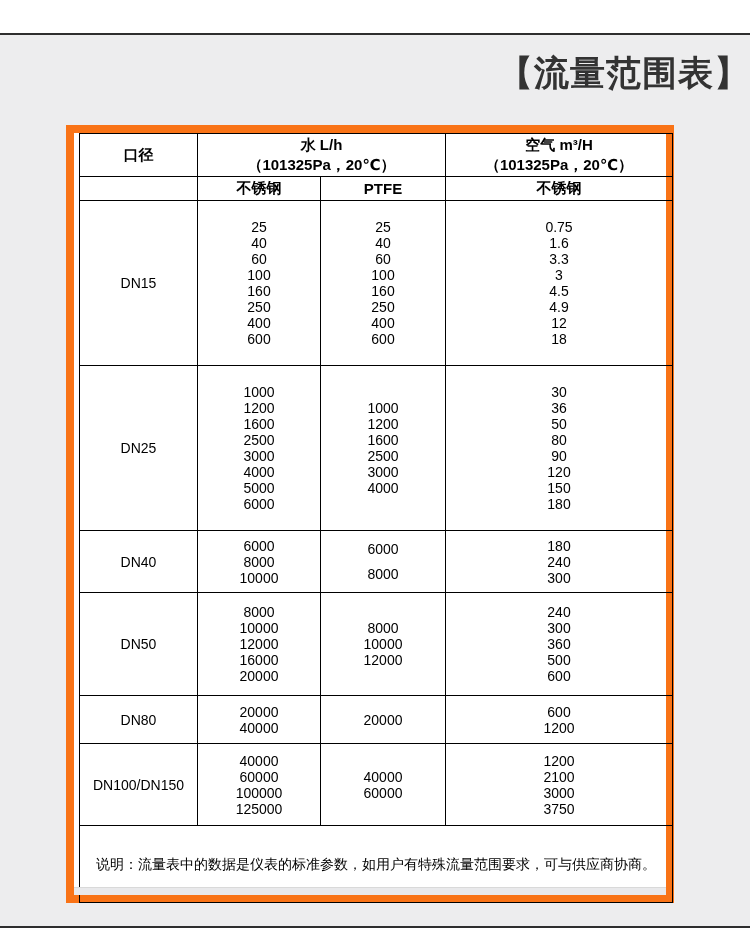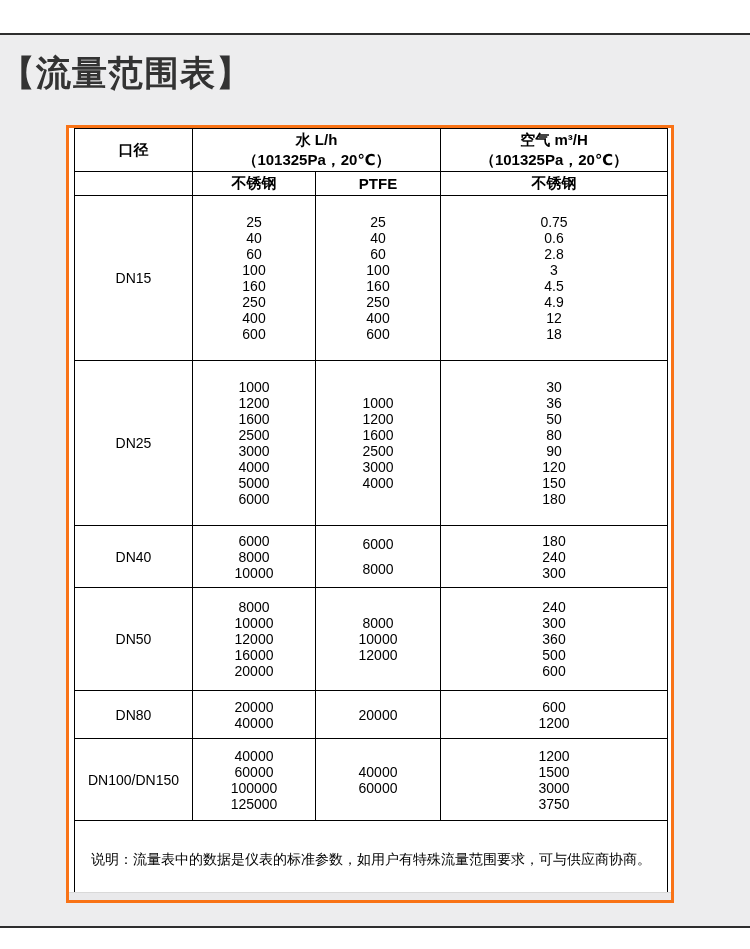--- a/index.html
+++ b/index.html
@@ -12,27 +12,27 @@
     position:absolute; left:0; top:35px; width:750px; height:891px;
     background:#ededee;
   }
   .h-divider {
     position:absolute; left:0; width:750px; height:2px; background:#2e2e2e;
   }
   .h-divider.top { top:33px; }
   .h-divider.bottom { top:926px; }
   .page-title {
     position:absolute; left:0; top:50px; width:750px;
-    text-align:left; font-size:35px; font-weight:bold; color:#333333;
+    text-align:right; font-size:35px; font-weight:bold; color:#333333;
     letter-spacing:1px;
   }
   .table-panel {
     position:absolute; left:66px; top:125px; width:608px; height:778px;
     box-sizing:border-box; background:#ffffff;
-    border:3px solid #f97316;
+    border:8px solid #f97316;
   }
   .panel-inner { position:absolute; left:5px; top:0; }
   .scroll-strip {
     position:absolute; left:0; bottom:0; width:100%; height:8px;
     background:#e9e9eb; border-top:1px solid #d9d9d9; box-sizing:border-box;
   }
   table.flow {
     border-collapse:collapse; table-layout:fixed; width:593px;
   }
   table.flow col.c-dia { width:118px; }
@@ -124,22 +124,22 @@
                 <div class="vline">100</div>
                 <div class="vline">160</div>
                 <div class="vline">250</div>
                 <div class="vline">400</div>
                 <div class="vline">600</div>
               </div>
             </td>
             <td>
               <div class="vstack">
                 <div class="vline">0.75</div>
-                <div class="vline">0.6</div>
-                <div class="vline">2.8</div>
+                <div class="vline">1.6</div>
+                <div class="vline">3.3</div>
                 <div class="vline">3</div>
                 <div class="vline">4.5</div>
                 <div class="vline">4.9</div>
                 <div class="vline">12</div>
                 <div class="vline">18</div>
               </div>
             </td>
           </tr>
           <tr style="height: 165px;">
             <td>DN25</td>
@@ -267,21 +267,21 @@
               <div class="vstack">
                 <div class="vline"></div>
                 <div class="vline">40000</div>
                 <div class="vline">60000</div>
                 <div class="vline"></div>
               </div>
             </td>
             <td>
               <div class="vstack">
                 <div class="vline">1200</div>
-                <div class="vline">1500</div>
+                <div class="vline">2100</div>
                 <div class="vline">3000</div>
                 <div class="vline">3750</div>
               </div>
             </td>
           </tr>
         </tbody>
       <tbody>
         <tr>
           <td colspan="4" class="note-cell">说明：流量表中的数据是仪表的标准参数，如用户有特殊流量范围要求，可与供应商协商。</td>
         </tr>

